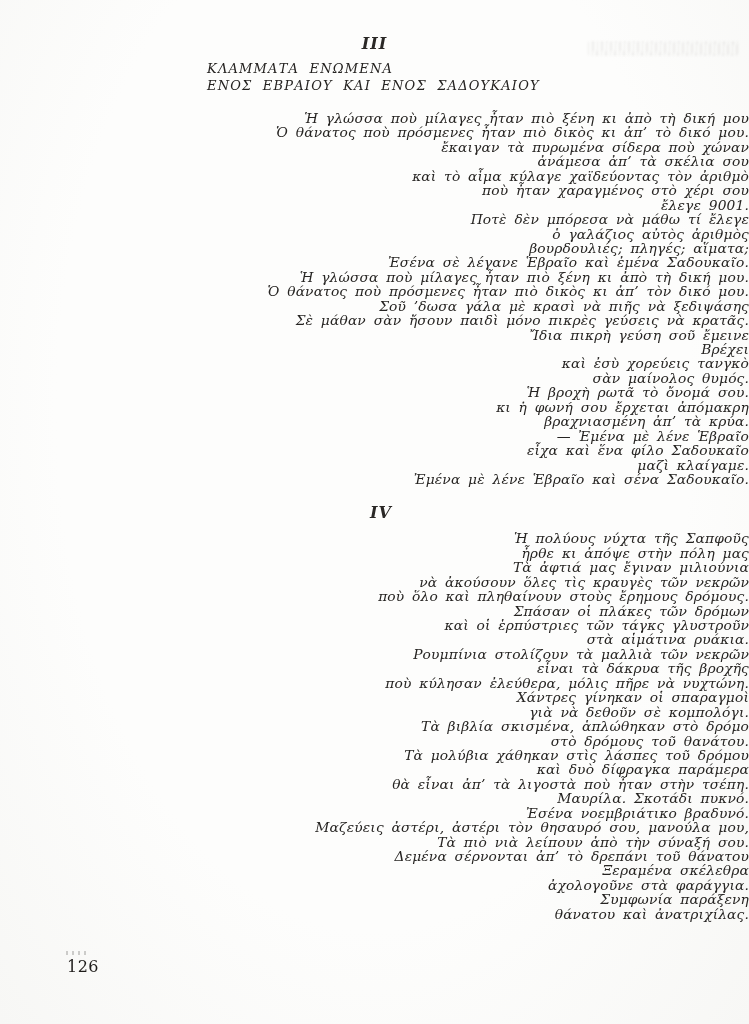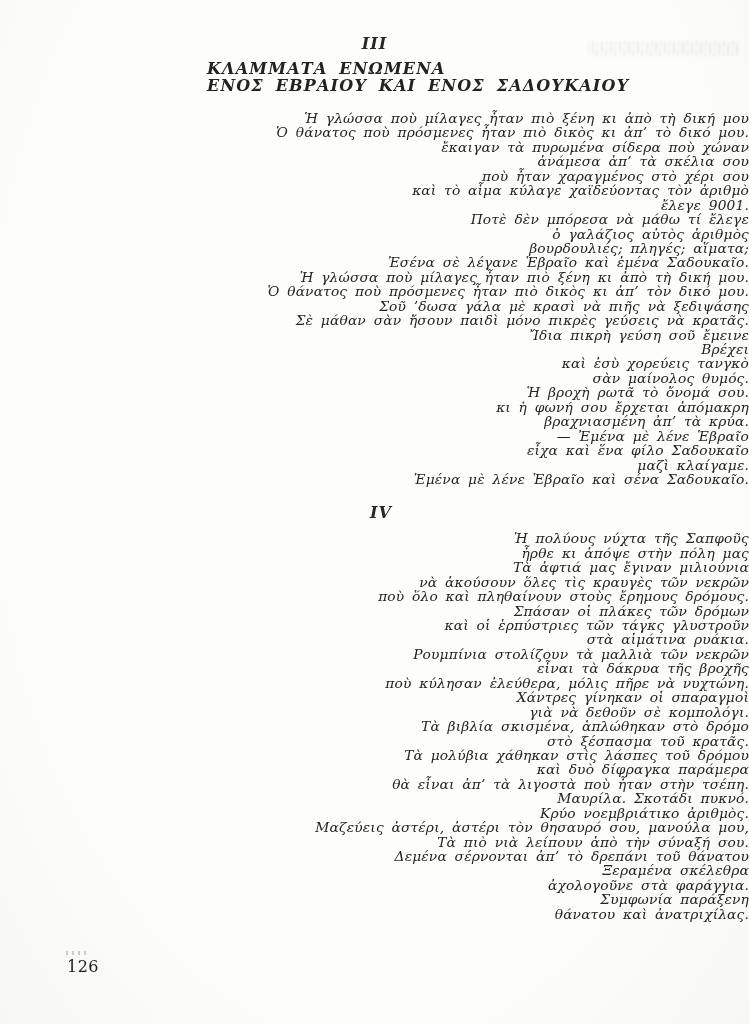--- a/index.html
+++ b/index.html
@@ -28,22 +28,22 @@
     font-style: italic;
     font-weight: bold;
     font-size: 16px;
     line-height: 16px;
     letter-spacing: 1px;
     color: #2a2826;
   }
   .title {
     margin: 9px 16px 0 207px;
     font-style: italic;
-    font-weight: bold;
-    font-size: 16px;
+    font-weight: normal;
+    font-size: 13px;
     line-height: 16.5px;
     letter-spacing: 1.2px;
     word-spacing: 5px;
     color: #242220;
   }
   .poem {
     margin: 17px 0 0 193px;
     font-style: italic;
     font-size: 13.8px;
     line-height: 14.45px;
@@ -105,22 +105,22 @@
           <div class="numeral">III</div>
           <div class="title">
             <div>ΚΛΑΜΜΑΤΑ ΕΝΩΜΕΝΑ</div>
             <div>ΕΝΟΣ ΕΒΡΑΙΟΥ ΚΑΙ ΕΝΟΣ ΣΑΔΟΥΚΑΙΟΥ</div>
           </div>
           <div class="poem">
             <div class="line">Ἡ γλώσσα ποὺ μίλαγες ἦταν πιὸ ξένη κι ἀπὸ τὴ δική μου</div>
             <div class="line">Ὁ θάνατος ποὺ πρόσμενες ἦταν πιὸ δικὸς κι ἀπ’ τὸ δικό μου.</div>
             <div class="line">ἔκαιγαν τὰ πυρωμένα σίδερα ποὺ χώναν</div>
             <div class="line">ἀνάμεσα ἀπ’ τὰ σκέλια σου</div>
+            <div class="line">καὶ τὸ αἷμα κύλαγε χαϊδεύοντας τὸν ἀριθμὸ</div>
             <div class="line">ποὺ ἦταν χαραγμένος στὸ χέρι σου</div>
-            <div class="line">καὶ τὸ αἷμα κύλαγε χαϊδεύοντας τὸν ἀριθμὸ</div>
             <div class="line">ἔλεγε 9001.</div>
             <div class="line">Ποτὲ δὲν μπόρεσα νὰ μάθω τί ἔλεγε</div>
             <div class="line indent-1">ὁ γαλάζιος αὐτὸς ἀριθμὸς</div>
             <div class="line">βουρδουλιές; πληγές; αἵματα;</div>
             <div class="line">Ἐσένα σὲ λέγανε Ἑβραῖο καὶ ἐμένα Σαδουκαῖο.</div>
             <div class="line">Ἡ γλώσσα ποὺ μίλαγες ἦταν πιὸ ξένη κι ἀπὸ τὴ δική μου.</div>
             <div class="line">Ὁ θάνατος ποὺ πρόσμενες ἦταν πιὸ δικὸς κι ἀπ’ τὸν δικό μου.</div>
             <div class="line">Σοῦ ’δωσα γάλα μὲ κρασὶ νὰ πιῆς νὰ ξεδιψάσης</div>
             <div class="line">Σὲ μάθαν σὰν ἤσουν παιδὶ μόνο πικρὲς γεύσεις νὰ κρατᾶς.</div>
             <div class="line">Ἴδια πικρὴ γεύση σοῦ ἔμεινε</div>
@@ -146,26 +146,26 @@
             <div class="line">ποὺ ὅλο καὶ πληθαίνουν στοὺς ἔρημους δρόμους.</div>
             <div class="line">Σπάσαν οἱ πλάκες τῶν δρόμων</div>
             <div class="line">καὶ οἱ ἑρπύστριες τῶν τάγκς γλυστροῦν</div>
             <div class="line">στὰ αἱμάτινα ρυάκια.</div>
             <div class="line">Ρουμπίνια στολίζουν τὰ μαλλιὰ τῶν νεκρῶν</div>
             <div class="line">εἶναι τὰ δάκρυα τῆς βροχῆς</div>
             <div class="line">ποὺ κύλησαν ἐλεύθερα, μόλις πῆρε νὰ νυχτώνη.</div>
             <div class="line">Χάντρες γίνηκαν οἱ σπαραγμοὶ</div>
             <div class="line">γιὰ νὰ δεθοῦν σὲ κομπολόγι.</div>
             <div class="line">Τὰ βιβλία σκισμένα, ἁπλώθηκαν στὸ δρόμο</div>
-            <div class="line">στὸ ξέσπασμα τοῦ κρατᾶς.</div>
+            <div class="line">στὸ δρόμους τοῦ θανάτου.</div>
             <div class="line">Τὰ μολύβια χάθηκαν στὶς λάσπες τοῦ δρόμου</div>
             <div class="line">καὶ δυὸ δίφραγκα παράμερα</div>
             <div class="line">θὰ εἶναι ἀπ’ τὰ λιγοστὰ ποὺ ἦταν στὴν τσέπη.</div>
             <div class="line">Μαυρίλα. Σκοτάδι πυκνό.</div>
-            <div class="line">Κρύο νοεμβριάτικο ἀριθμὸς.</div>
+            <div class="line">Ἐσένα νοεμβριάτικο βραδυνό.</div>
             <div class="line">Μαζεύεις ἀστέρι, ἀστέρι τὸν θησαυρό σου, μανούλα μου,</div>
             <div class="line">Τὰ πιὸ νιὰ λείπουν ἀπὸ τὴν σύναξή σου.</div>
             <div class="line">Δεμένα σέρνονται ἀπ’ τὸ δρεπάνι τοῦ θάνατου</div>
             <div class="line">Ξεραμένα σκέλεθρα</div>
             <div class="line">ἀχολογοῦνε στὰ φαράγγια.</div>
             <div class="line">Συμφωνία παράξενη</div>
             <div class="line">θάνατου καὶ ἀνατριχίλας.</div>
           </div>
         </div>
       </div>

